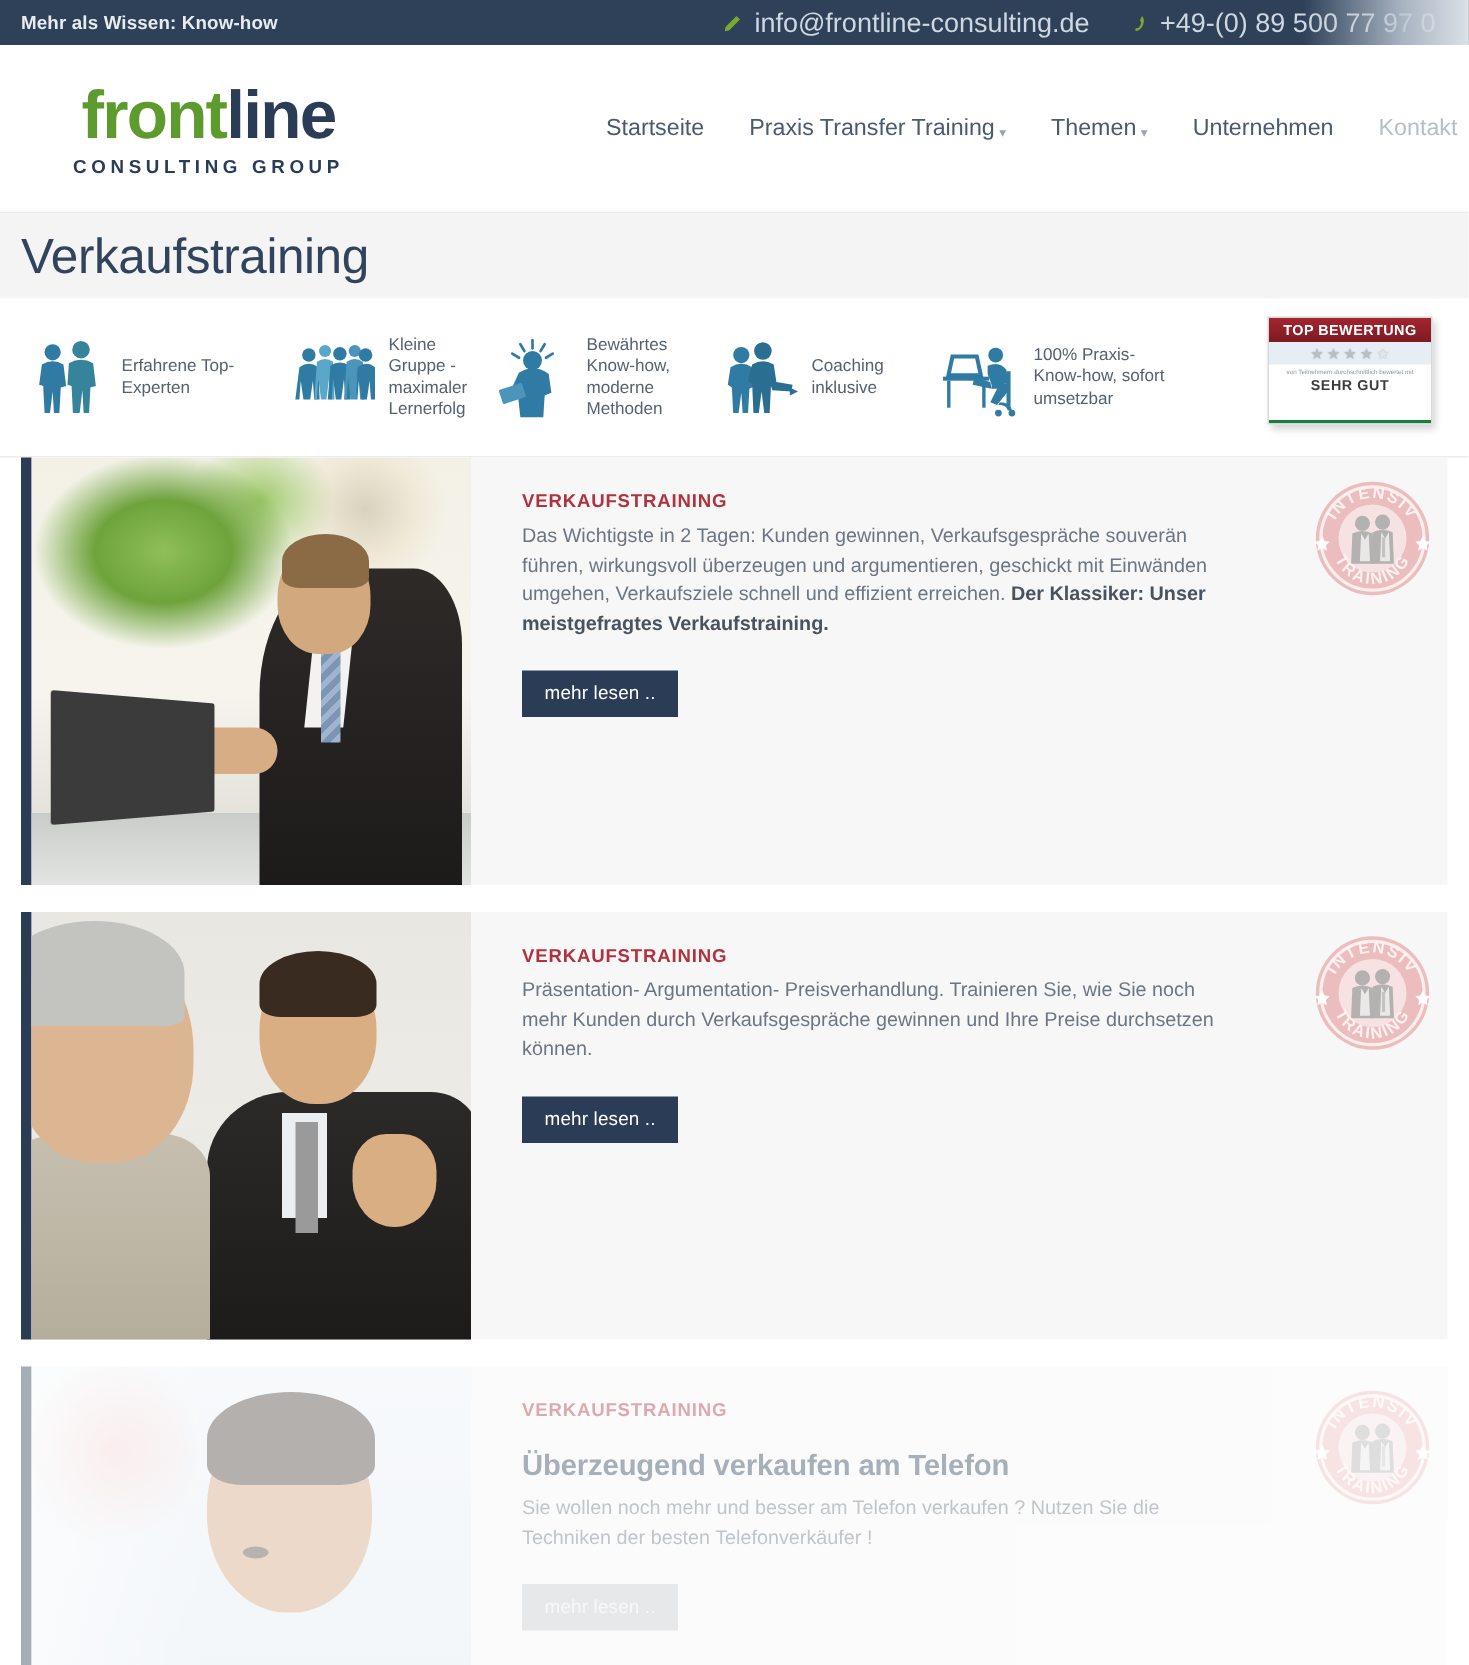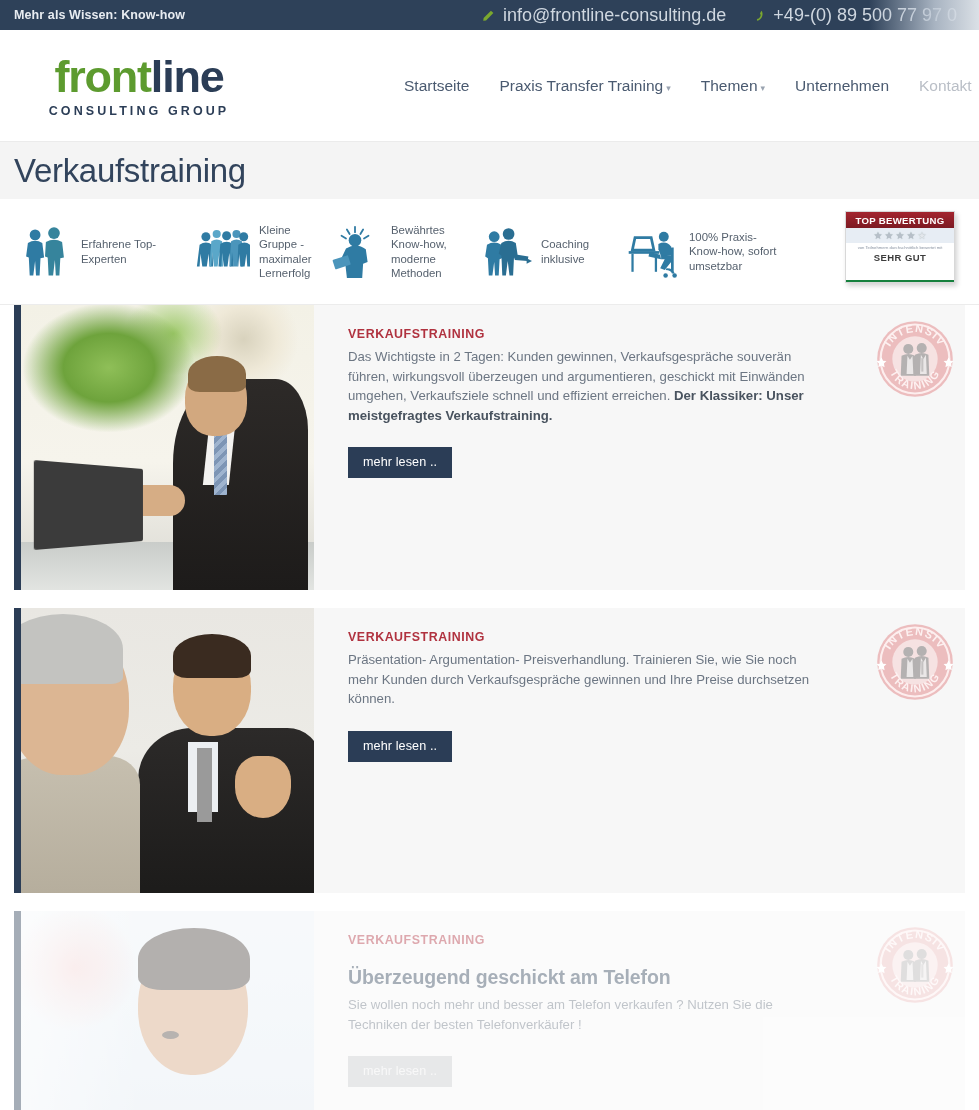--- a/index.html
+++ b/index.html
@@ -545,21 +545,21 @@
       <div class="card-media">
         <div class="photo ph3">
           <div class="h"></div>
             <div class="hr"></div>
             <div class="eye"></div>
             <div class="blur"></div>
         </div>
       </div>
       <div class="card-body">
         <div class="kicker">VERKAUFSTRAINING</div>
-        <div class="card-title">Überzeugend geschickt am Telefon</div>
+        <div class="card-title">Überzeugend verkaufen am Telefon</div>
         <div class="card-desc">
           <span>Sie wollen noch mehr und besser am Telefon verkaufen ? Nutzen Sie die Techniken der besten Telefonverkäufer !</span><b></b>
         </div>
         <a class="btn disabled" href="#" style="text-decoration:none">mehr lesen ..</a>
       </div>
       <div class="stamp">
         <svg viewBox="0 0 100 100">
           <defs>
             <path id="arcTop3" d="M 16 52 A 34 34 0 0 1 84 52"></path>
             <path id="arcBot3" d="M 18 54 A 32 32 0 0 0 82 54"></path>

